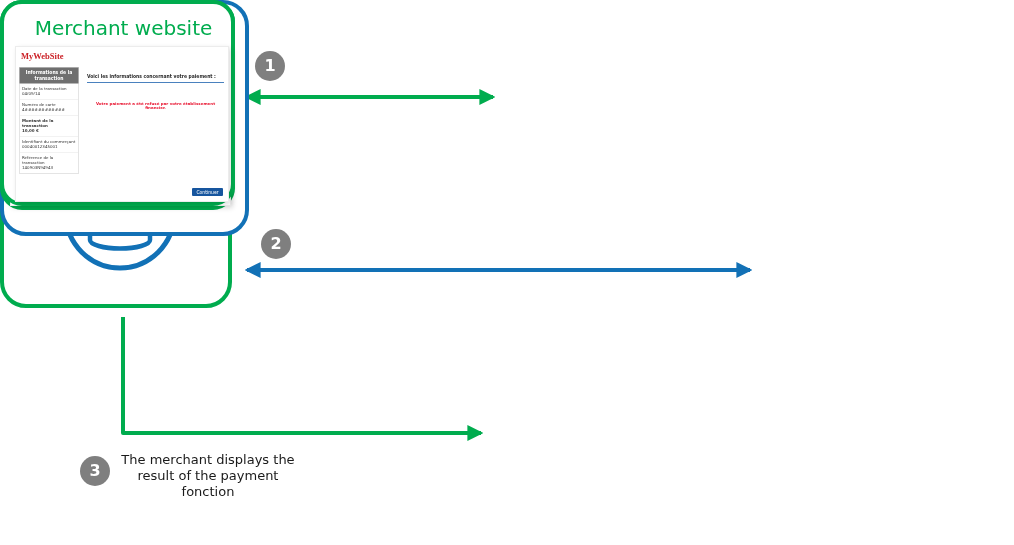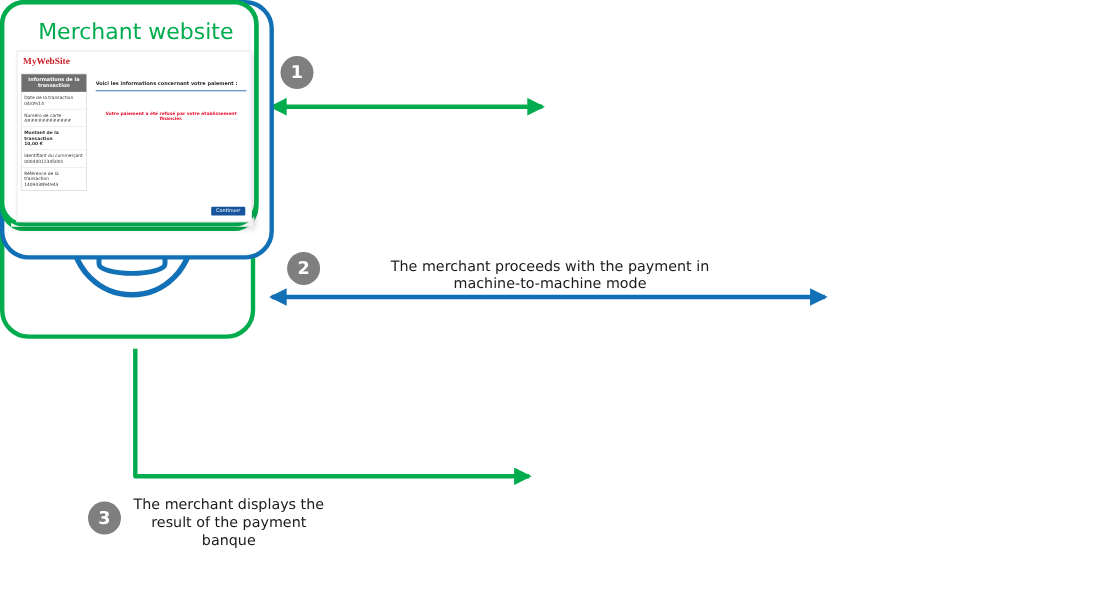--- a/index.html
+++ b/index.html
@@ -125,22 +125,21 @@
         <path d="M-30,-25 V26 A30,8.5 0 0 0 30,26 V-25"></path>
         <path d="M-30,-8 A30,8.5 0 0 0 30,-8"></path>
         <path d="M-30,9 A30,8.5 0 0 0 30,9"></path>
       </g>
     </svg>
   </div>
 
   <div class="badge" id="badge-1">1</div>
   <div class="badge" id="badge-2">2</div>
   <div class="badge" id="badge-3">3</div>
-  <div class="flow-label" id="label-2">The merchant proceeds with the payment in machine-to-machine mode</div>
-  <div class="flow-label" id="label-3">The merchant displays the result of the payment banque</div>
+  <div class="flow-label" id="label-3">The merchant displays the result of the payment fonction</div>
 
   <div id="engine-box" class="bbox">
     <div class="box-title-blue" style="top:16px;">Mercanet Engine</div>
     <div class="box-title-blue" style="top:54px;">Payment is completed</div>
     <svg id="gear-icon" width="76" height="76" viewBox="-40 -40 80 80">
       <g fill="#1271B6">
         <g id="teeth">
           <rect x="-7" y="-39" width="14" height="16" rx="2"></rect>
           <rect x="-7" y="-39" width="14" height="16" rx="2" transform="rotate(45)"></rect>
           <rect x="-7" y="-39" width="14" height="16" rx="2" transform="rotate(90)"></rect>

